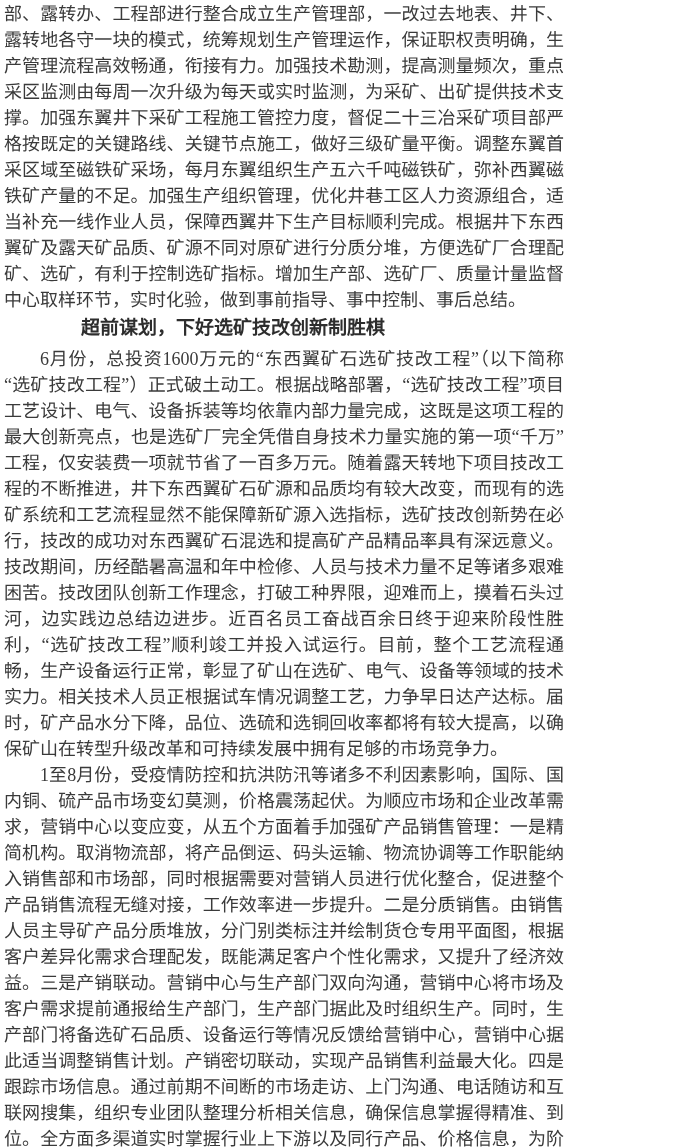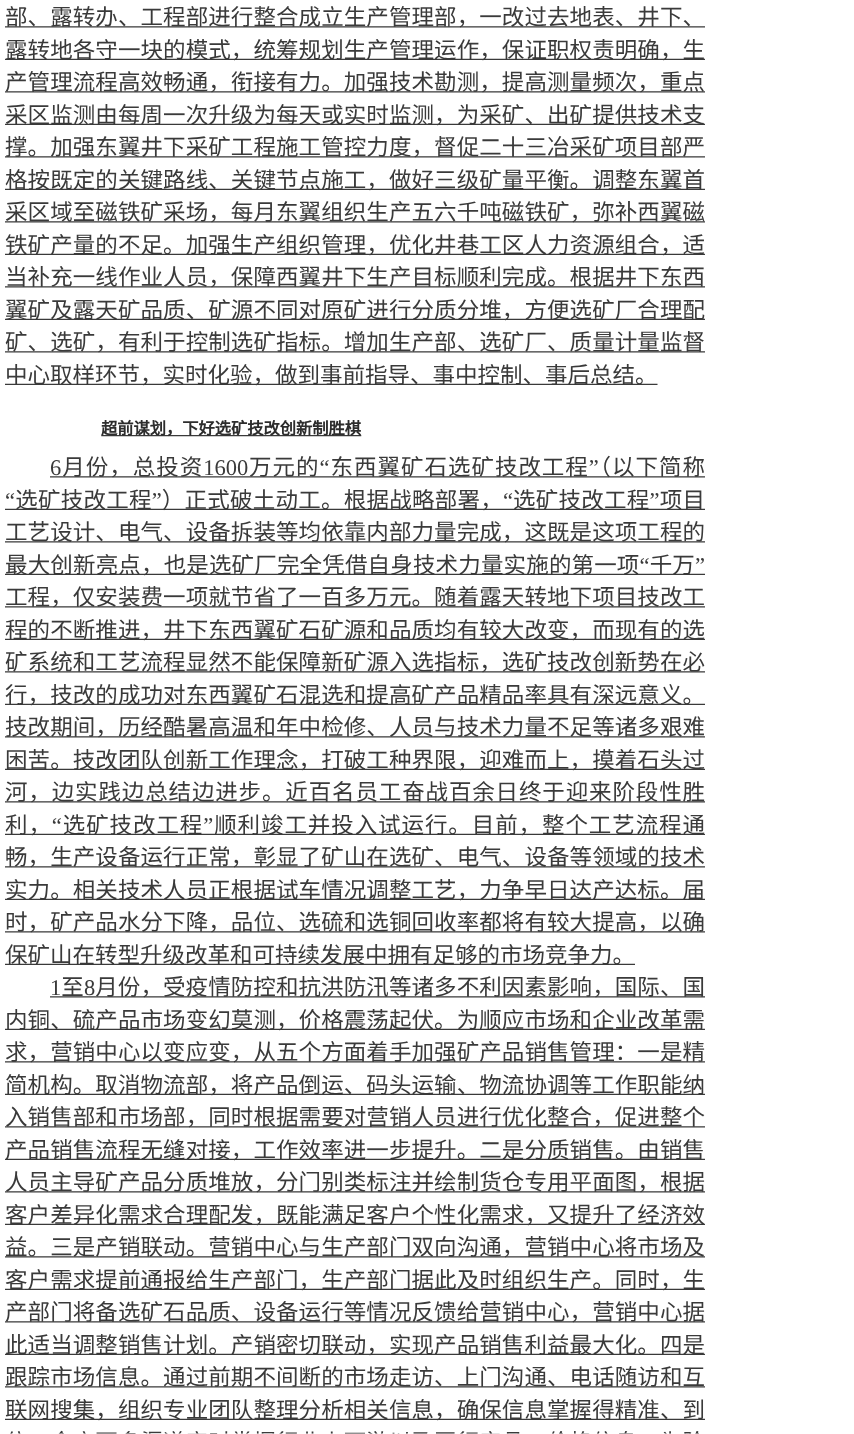--- a/index.html
+++ b/index.html
@@ -14,36 +14,35 @@
     padding: 1px 3px 0 4px;
     overflow: hidden;
     background: #ffffff;
     font-family: "Liberation Serif", "DejaVu Serif", serif;
     font-size: 18px;
     line-height: 26px;
     color: #3a3a3a;
     text-align: justify;
     text-justify: inter-ideograph;
     word-break: break-all;
-    text-decoration: underline;
   }
   .para {
     margin: 0;
     text-indent: 0;
   }
   .para.indent {
     text-indent: 2em;
   }
   .heading {
     font-family: "Liberation Sans", "DejaVu Sans", sans-serif;
-    font-size: 13px;
+    font-size: 19px;
     line-height: 26px;
     font-weight: bold;
     color: #2d2d2d;
-    margin: 17px 0 5px 0;
+    margin: 2px 0 5px 0;
     padding-left: 77px;
     text-align: left;
     text-indent: 0;
   }
   .author {
     font-family: "Liberation Sans", "DejaVu Sans", sans-serif;
     font-size: 19px;
     line-height: 26px;
     font-weight: bold;
     color: #2d2d2d;

